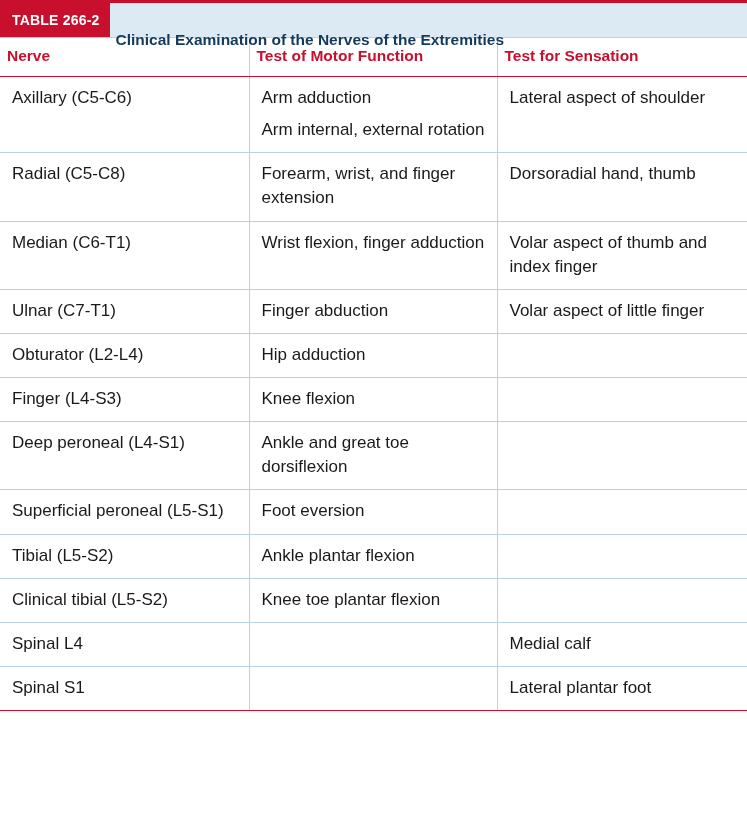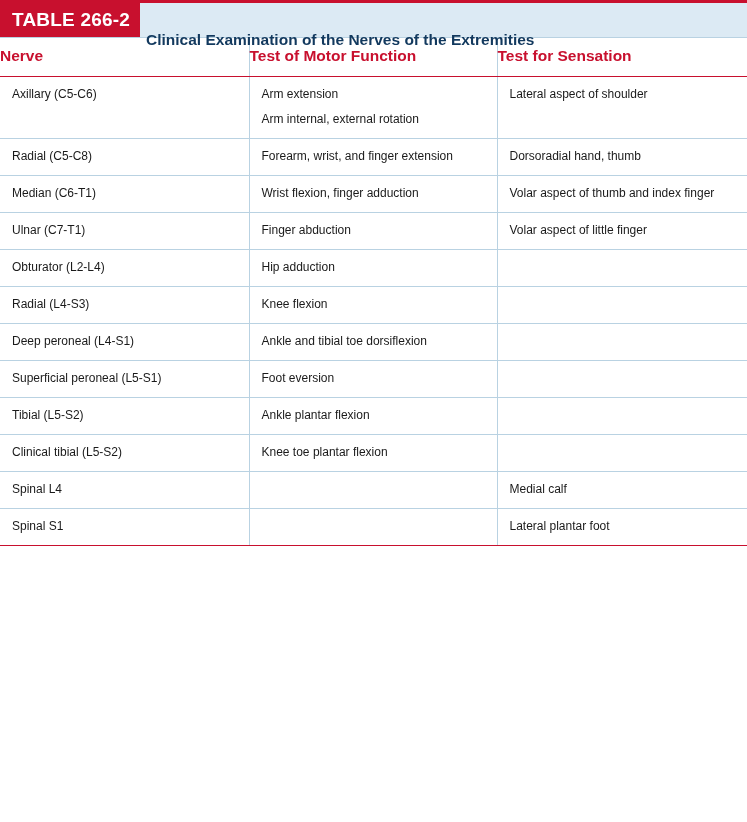--- a/index.html
+++ b/index.html
@@ -23,21 +23,21 @@
     align-items: stretch;
     background: #dceaf4;
     height: 34px;
     border-top: 3px solid #c8102e;
     border-bottom: 1px solid #b9d2e2;
   }
   .caption-badge {
     background: #c8102e;
     color: #ffffff;
     font-weight: bold;
-    font-size: 19px;
+    font-size: 14px;
     letter-spacing: 0.2px;
     display: flex;
     align-items: center;
     padding: 0 10px 0 12px;
     white-space: nowrap;
   }
   .caption-title {
     color: #12395e;
     font-size: 15.5px;
     font-weight: bold;
@@ -55,31 +55,31 @@
   table.nerve-table col.c1 { width: 249px; }
   table.nerve-table col.c2 { width: 248px; }
   table.nerve-table col.c3 { width: 250px; }
 
   table.nerve-table th {
     text-align: left;
     vertical-align: top;
     color: #c8102e;
     font-size: 15.5px;
     font-weight: bold;
-    padding: 9px 10px 11px 0;
+    padding: 9px 10px 11px 7px;
     border-bottom: 1.5px solid #c8102e;
     background: #ffffff;
   }
   table.nerve-table th.col-sep,
   table.nerve-table td.col-sep {
     border-left: 1px solid #b9d2e2;
   }
   table.nerve-table td {
     vertical-align: top;
-    font-size: 12px;
+    font-size: 17px;
     color: #1a1a1a;
     padding: 9px 10px 10px 12px;
     border-bottom: 1px solid #b9d2e2;
     line-height: 1.42;
   }
   table.nerve-table tr:last-child td {
     border-bottom: 1.5px solid #c8102e;
   }
   td .line + .line {
     margin-top: 8px;
@@ -106,21 +106,21 @@
       <tr>
         <th>Nerve</th>
         <th class="col-sep">Test of Motor Function</th>
         <th class="col-sep">Test for Sensation</th>
       </tr>
     </thead>
     <tbody>
         <tr>
           <td>Axillary (C5-C6)</td>
           <td class="col-sep">
-            <div class="line">Arm extension</div>
+            <div class="line">Arm adduction</div>
             <div class="line">Arm internal, external rotation</div>
           </td>
           <td class="col-sep">
             <div class="line">Lateral aspect of shoulder</div>
           </td>
         </tr>
         <tr>
           <td>Radial (C5-C8)</td>
           <td class="col-sep">
             <div class="line">Forearm, wrist, and finger extension</div>
@@ -150,32 +150,32 @@
         <tr>
           <td>Obturator (L2-L4)</td>
           <td class="col-sep">
             <div class="line">Hip adduction</div>
           </td>
           <td class="col-sep">
             <div class="empty-cell"></div>
           </td>
         </tr>
         <tr>
-          <td>Radial (L4-S3)</td>
+          <td>Finger (L4-S3)</td>
           <td class="col-sep">
             <div class="line">Knee flexion</div>
           </td>
           <td class="col-sep">
             <div class="empty-cell"></div>
           </td>
         </tr>
         <tr>
           <td>Deep peroneal (L4-S1)</td>
           <td class="col-sep">
-            <div class="line">Ankle and tibial toe dorsiflexion</div>
+            <div class="line">Ankle and great toe dorsiflexion</div>
           </td>
           <td class="col-sep">
             <div class="empty-cell"></div>
           </td>
         </tr>
         <tr>
           <td>Superficial peroneal (L5-S1)</td>
           <td class="col-sep">
             <div class="line">Foot eversion</div>
           </td>

